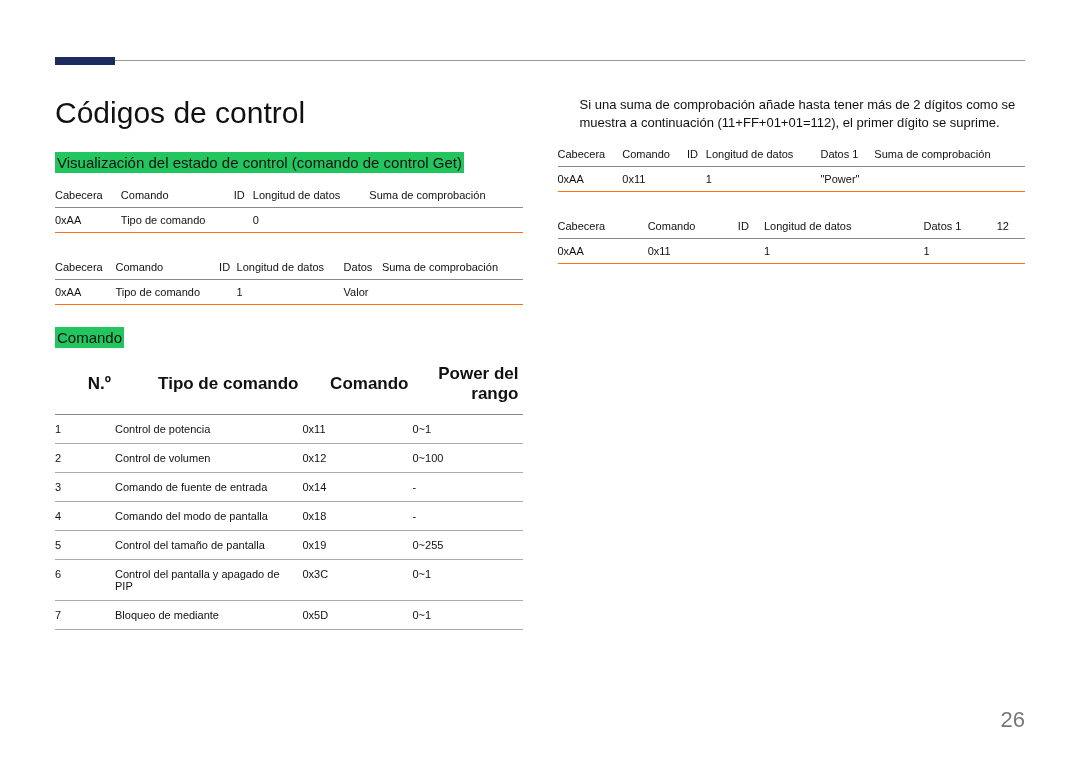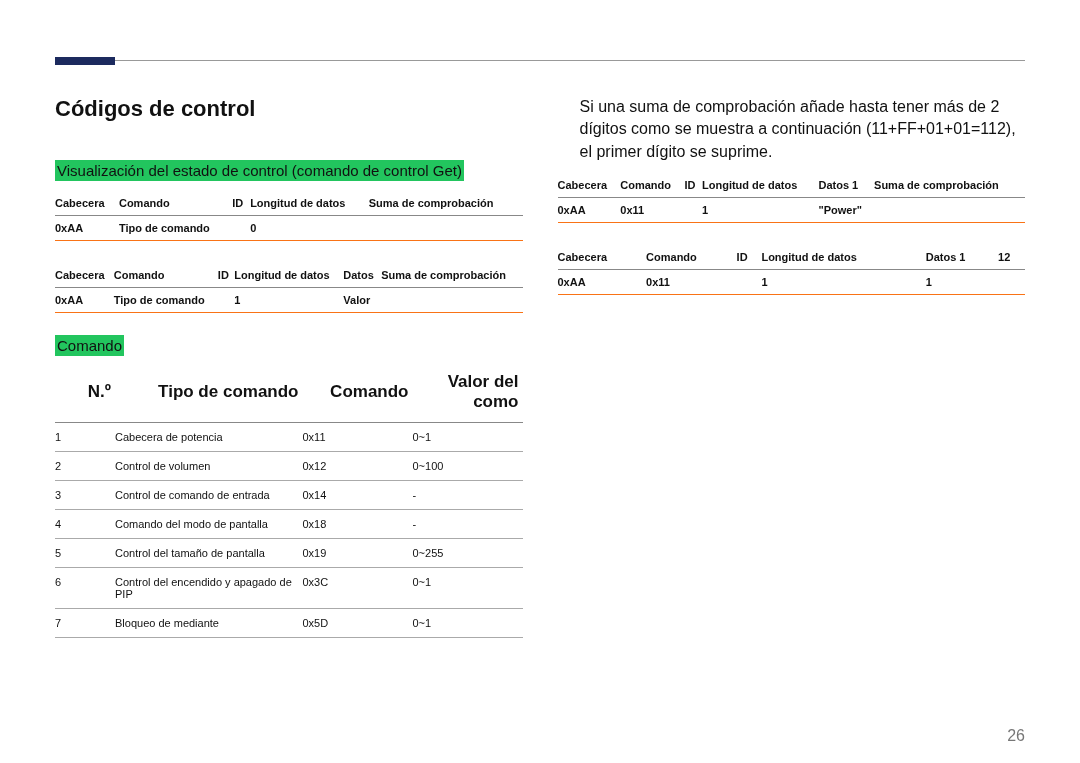--- a/index.html
+++ b/index.html
@@ -32,43 +32,43 @@
   .columns {
     display: flex;
     gap: 35px;
     align-items: flex-start;
   }
   .col {
     flex: 1;
     min-width: 0;
   }
   h1 {
-    font-size: 22px;
-    font-weight: 700;
-    margin-bottom: 38px;
+    font-size: 30px;
+    font-weight: 400;
+    margin-bottom: 22px;
   }
   h2.hl {
     display: inline-block;
     background: #22c55e;
     font-size: 15px;
     font-weight: 400;
     padding: 2px 2px;
     margin-bottom: 10px;
   }
   table.spec {
     width: 100%;
     border-collapse: collapse;
     font-size: 11px;
     margin-bottom: 22px;
   }
   table.spec th, table.spec td {
     text-align: left;
     padding: 6px 4px 6px 0;
     vertical-align: top;
-    font-weight: bold;
+    font-weight: normal;
   }
   table.spec thead tr { border-bottom: 1px solid #888; }
   table.spec tbody tr { border-bottom: 1px solid #f97316; }
 
   table.cmd {
     width: 100%;
     border-collapse: collapse;
     font-size: 11px;
     margin-bottom: 14px;
   }
@@ -91,35 +91,35 @@
     line-height: 1.4;
     margin-bottom: 18px;
   }
   ul.note li::before {
     content: "•";
     display: inline-block;
     width: 12px;
     margin-left: -12px;
   }
   .para {
-    font-size: 16px;
+    font-size: 13px;
     line-height: 1.4;
     margin-bottom: 10px;
     padding-left: 22px;
   }
   .subttl {
     font-size: 11px;
     padding-left: 22px;
     margin-bottom: 12px;
   }
   .pagen {
     position: absolute;
     right: 55px;
-    bottom: 18px;
-    font-size: 16px;
+    bottom: 30px;
+    font-size: 22px;
     color: #777;
   }
 </style>
 </head>
 <body>
 
 <div class="page">
   <div class="topbar">
     <div class="topbar-accent"></div>
   </div>
@@ -174,57 +174,57 @@
           </tbody>
       </table>
 
       <h2 class="hl">Comando</h2>
       <table class="cmd">
         <thead>
             <tr>
           <th style="width:60px">N.º</th>
           <th>Tipo de comando</th>
           <th style="width:110px">Comando</th>
-          <th style="width:110px">Valor del como</th>
+          <th style="width:110px">Power del rango</th>
         </tr>
           </thead>
         <tbody id="cmd-body">
             <tr>
               <td>1</td>
-              <td>Cabecera de potencia</td>
+              <td>Control de potencia</td>
               <td>0x11</td>
               <td>0~1</td>
             </tr>
             <tr>
               <td>2</td>
               <td>Control de volumen</td>
               <td>0x12</td>
               <td>0~100</td>
             </tr>
             <tr>
               <td>3</td>
-              <td>Control de comando de entrada</td>
+              <td>Comando de fuente de entrada</td>
               <td>0x14</td>
               <td>-</td>
             </tr>
             <tr>
               <td>4</td>
               <td>Comando del modo de pantalla</td>
               <td>0x18</td>
               <td>-</td>
             </tr>
             <tr>
               <td>5</td>
               <td>Control del tamaño de pantalla</td>
               <td>0x19</td>
               <td>0~255</td>
             </tr>
             <tr>
               <td>6</td>
-              <td>Control del encendido y apagado de PIP</td>
+              <td>Control del pantalla y apagado de PIP</td>
               <td>0x3C</td>
               <td>0~1</td>
             </tr>
             <tr>
               <td>7</td>
               <td>Bloqueo de mediante</td>
               <td>0x5D</td>
               <td>0~1</td>
             </tr>
           </tbody>

